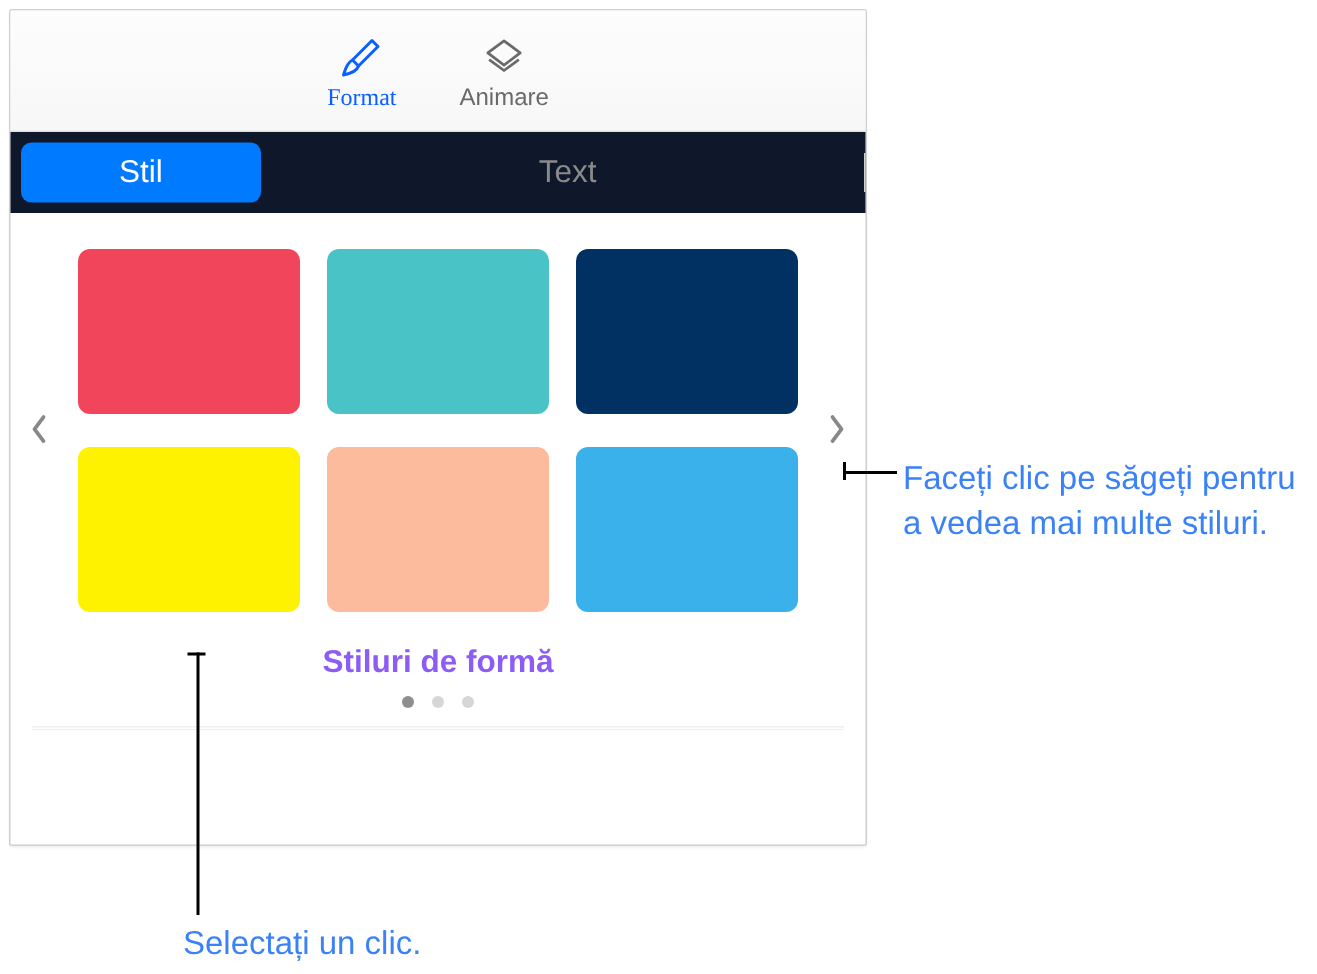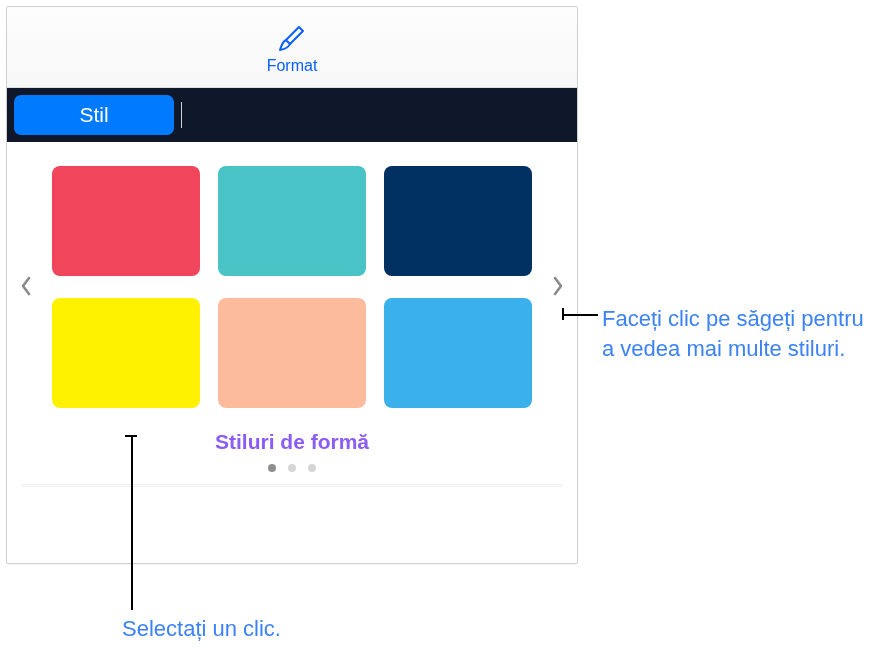--- a/index.html
+++ b/index.html
@@ -202,26 +202,36 @@
 <div class="panel">
 
   <div class="toolbar">
     <div class="toolbar-item active">
       <div class="toolbar-icon">
         <svg width="34" height="30" viewBox="0 0 34 30" fill="none" stroke="#0a60ff" stroke-width="2" stroke-linecap="round" stroke-linejoin="round">
           <path d="M24 4 L28 8 L15 21 L11 17 Z"></path>
           <path d="M11 17 C7 19 6 24 5 27 C10 26 14 24 15 21"></path>
         </svg>
       </div>
-      <div class="toolbar-label" style="color:#0a60ff;">Format</div>
+      <div class="toolbar-label" style="color:#0a60ff;font-family:Liberation Serif, serif;">Format</div>
+    </div>
+    <div class="toolbar-item">
+      <div class="toolbar-icon">
+        <svg width="40" height="30" viewBox="0 0 40 30" fill="none" stroke="#6a6a6a" stroke-width="2" stroke-linejoin="round">
+          <path d="M20 3 L32 12 L20 21 L8 12 Z"></path>
+          <path d="M9 17 L20 25 L31 17"></path>
+        </svg>
+      </div>
+      <div class="toolbar-label">Animare</div>
     </div>
   </div>
 
   <div class="tabs">
     <div class="tab active">Stil</div>
+    <div class="tab">Text</div>
     <div class="tab-separator"></div>
   </div>
 
   <div class="styles-area">
 
     <div class="arrow arrow-left">
       <svg width="14" height="22" viewBox="0 0 14 22" fill="none" stroke="#888" stroke-width="2.5" stroke-linecap="round" stroke-linejoin="round">
         <path d="M10 3 L4 11 L10 19"></path>
       </svg>
     </div>

